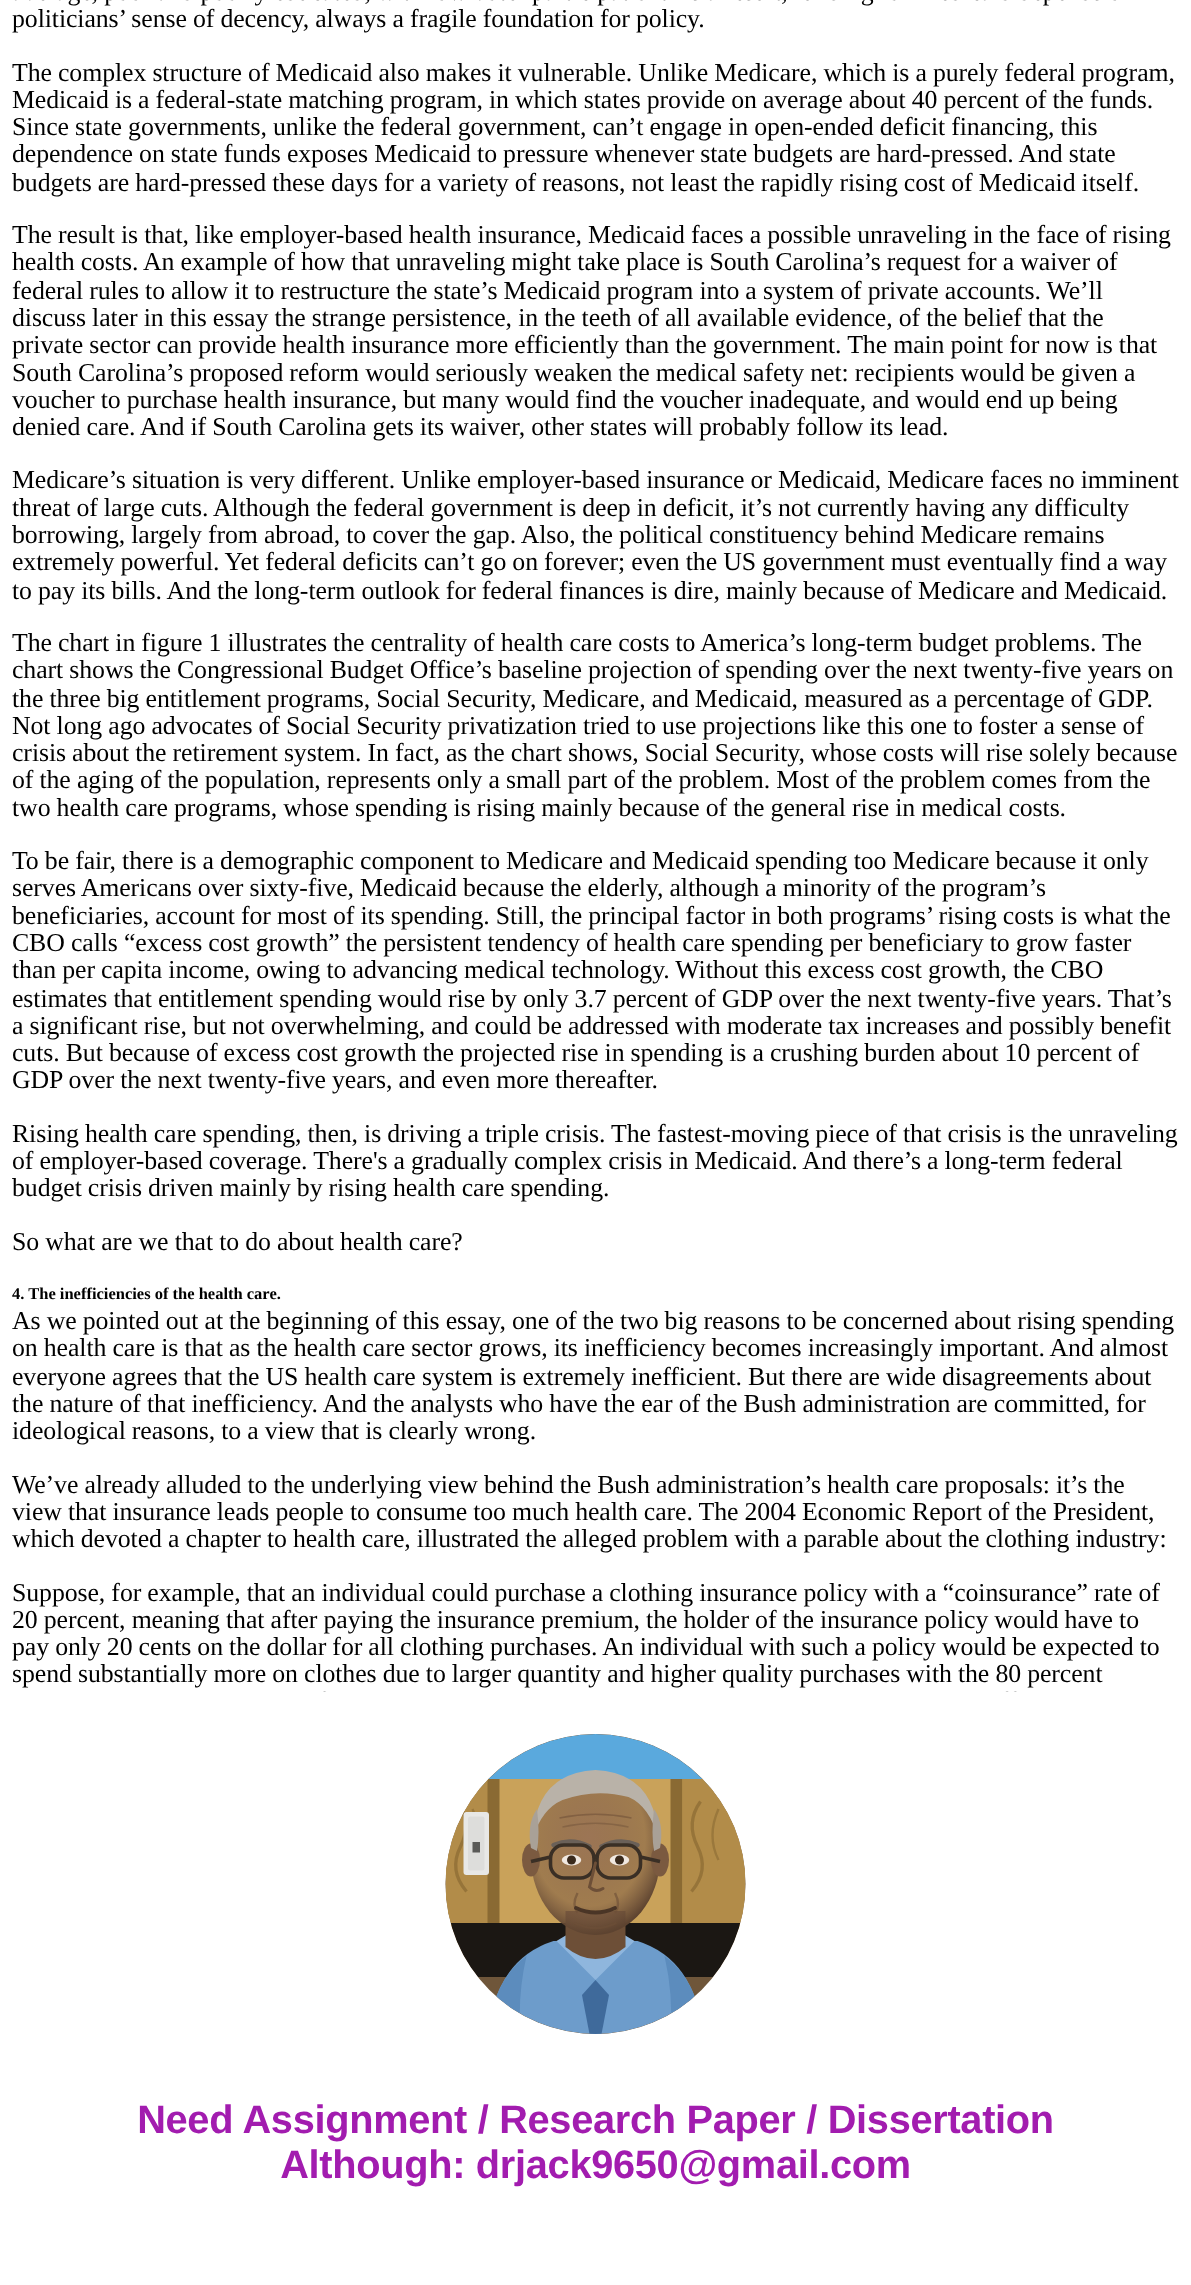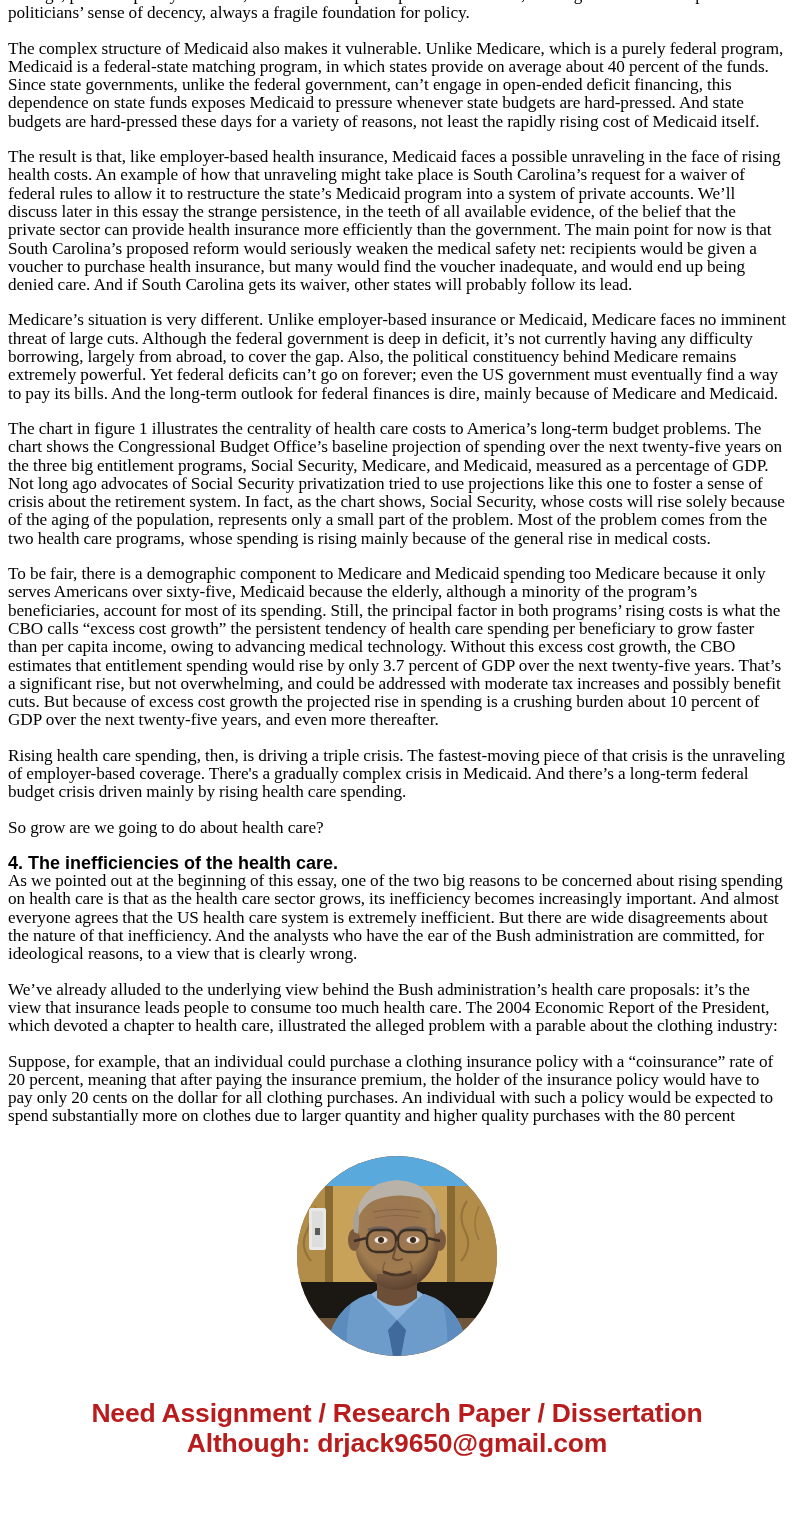--- a/index.html
+++ b/index.html
@@ -49,24 +49,24 @@
     letter-spacing: -0.05px;
     word-spacing: -0.15px;
   }
 
   p.para.tight {
     margin-bottom: 0;
   }
 
   h4.section-heading {
     margin: 0;
-    font-size: 18px;
+    font-size: 11px;
     line-height: 18.3px;
     font-weight: bold;
-    font-family: Liberation Sans, sans-serif;
+    font-family: Liberation Serif, serif;
   }
 
   
   .avatar-wrap {
     position: absolute;
     left: 0;
     top: 1128px;
     width: 794px;
     height: 255px;
     display: flex;
@@ -91,21 +91,21 @@
 
   
   .promo {
     position: absolute;
     left: 0;
     top: 1398px;
     width: 794px;
     text-align: center;
     font-family: "Liberation Sans", "DejaVu Sans", sans-serif;
     font-weight: bold;
-    color: #b91c1c;
+    color: #a21caf;
   }
 
   .promo .line {
     font-size: 26.5px;
     line-height: 30px;
     letter-spacing: -0.2px;
   }
 </style>
 </head>
 <body>
@@ -122,21 +122,21 @@
       <p class="para">The result is that, like employer-based health insurance, Medicaid faces a possible unraveling in the face of rising health costs. An example of how that unraveling might take place is South Carolina’s request for a waiver of federal rules to allow it to restructure the state’s Medicaid program into a system of private accounts. We’ll discuss later in this essay the strange persistence, in the teeth of all available evidence, of the belief that the private sector can provide health insurance more efficiently than the government. The main point for now is that South Carolina’s proposed reform would seriously weaken the medical safety net: recipients would be given a voucher to purchase health insurance, but many would find the voucher inadequate, and would end up being denied care. And if South Carolina gets its waiver, other states will probably follow its lead.</p>
 
       <p class="para">Medicare’s situation is very different. Unlike employer-based insurance or Medicaid, Medicare faces no imminent threat of large cuts. Although the federal government is deep in deficit, it’s not currently having any difficulty borrowing, largely from abroad, to cover the gap. Also, the political constituency behind Medicare remains extremely powerful. Yet federal deficits can’t go on forever; even the US government must eventually find a way to pay its bills. And the long-term outlook for federal finances is dire, mainly because of Medicare and Medicaid.</p>
 
       <p class="para">The chart in figure 1 illustrates the centrality of health care costs to America’s long-term budget problems. The chart shows the Congressional Budget Office’s baseline projection of spending over the next twenty-five years on the three big entitlement programs, Social Security, Medicare, and Medicaid, measured as a percentage of GDP. Not long ago advocates of Social Security privatization tried to use projections like this one to foster a sense of crisis about the retirement system. In fact, as the chart shows, Social Security, whose costs will rise solely because of the aging of the population, represents only a small part of the problem. Most of the problem comes from the two health care programs, whose spending is rising mainly because of the general rise in medical costs.</p>
 
       <p class="para">To be fair, there is a demographic component to Medicare and Medicaid spending too Medicare because it only serves Americans over sixty-five, Medicaid because the elderly, although a minority of the program’s beneficiaries, account for most of its spending. Still, the principal factor in both programs’ rising costs is what the CBO calls “excess cost growth” the persistent tendency of health care spending per beneficiary to grow faster than per capita income, owing to advancing medical technology. Without this excess cost growth, the CBO estimates that entitlement spending would rise by only 3.7 percent of GDP over the next twenty-five years. That’s a significant rise, but not overwhelming, and could be addressed with moderate tax increases and possibly benefit cuts. But because of excess cost growth the projected rise in spending is a crushing burden about 10 percent of GDP over the next twenty-five years, and even more thereafter.</p>
 
       <p class="para">Rising health care spending, then, is driving a triple crisis. The fastest-moving piece of that crisis is the unraveling of employer-based coverage. There's a gradually complex crisis in Medicaid. And there’s a long-term federal budget crisis driven mainly by rising health care spending.</p>
 
-      <p class="para">So grow are we going to do about health care?</p>
+      <p class="para">So what are we that to do about health care?</p>
 
       <h4 class="section-heading">4. The inefficiencies of the health care.</h4>
 
       <p class="para">As we pointed out at the beginning of this essay, one of the two big reasons to be concerned about rising spending on health care is that as the health care sector grows, its inefficiency becomes increasingly important. And almost everyone agrees that the US health care system is extremely inefficient. But there are wide disagreements about the nature of that inefficiency. And the analysts who have the ear of the Bush administration are committed, for ideological reasons, to a view that is clearly wrong.</p>
 
       <p class="para">We’ve already alluded to the underlying view behind the Bush administration’s health care proposals: it’s the view that insurance leads people to consume too much health care. The 2004 Economic Report of the President, which devoted a chapter to health care, illustrated the alleged problem with a parable about the clothing industry:</p>
 
       <p class="para tight">Suppose, for example, that an individual could purchase a clothing insurance policy with a “coinsurance” rate of 20 percent, meaning that after paying the insurance premium, the holder of the insurance policy would have to pay only 20 cents on the dollar for all clothing purchases. An individual with such a policy would be expected to spend substantially more on clothes due to larger quantity and higher quality purchases with the 80 percent discount than he would at the full price. The clothing insurance example suggests an inherent inefficiency in the use of insurance to pay for things that have little intrinsic risk or uncertainty.</p>
 
     </div>

